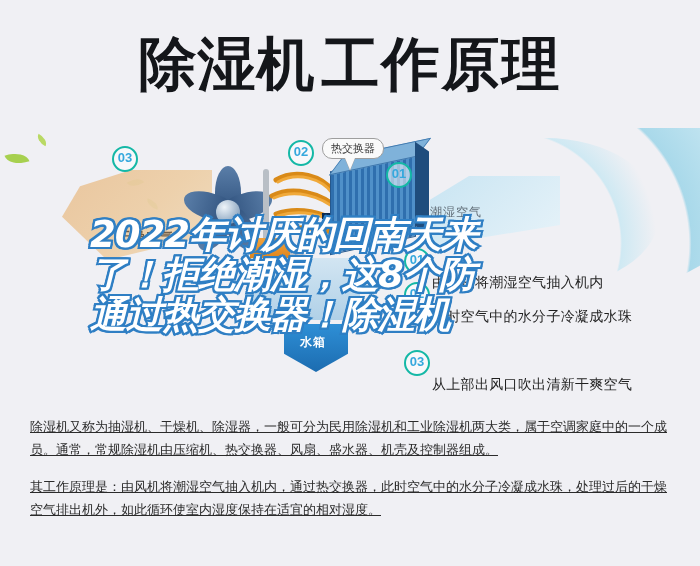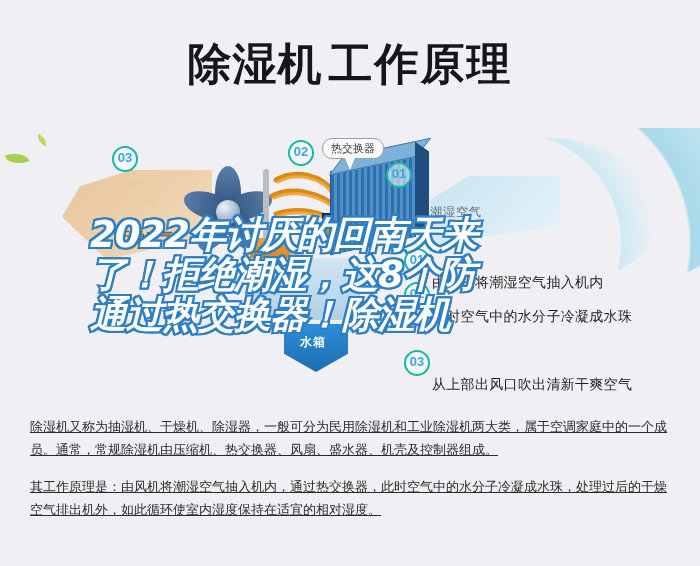--- a/index.html
+++ b/index.html
@@ -12,21 +12,21 @@
   }
   .page{position:relative;width:700px;height:566px;background:#f0f0f4;}
 
   
   .title-band{
     position:absolute;left:0;top:0;width:700px;height:128px;
     display:flex;align-items:center;justify-content:center;
     background:#f0f0f4;
   }
   .title-text{
-    font-size:44px;font-weight:700;color:#14161a;
+    font-size:58px;font-weight:700;color:#14161a;
     letter-spacing:1px;line-height:1;white-space:nowrap;
     font-family:"DejaVu Sans","Liberation Sans",sans-serif;
   }
   .title-text .t2{margin-left:6px;letter-spacing:2px;}
 
   
   .stage{
     position:absolute;left:0;top:128px;width:700px;height:272px;
     overflow:hidden;background:#f0f0f4;
   }

